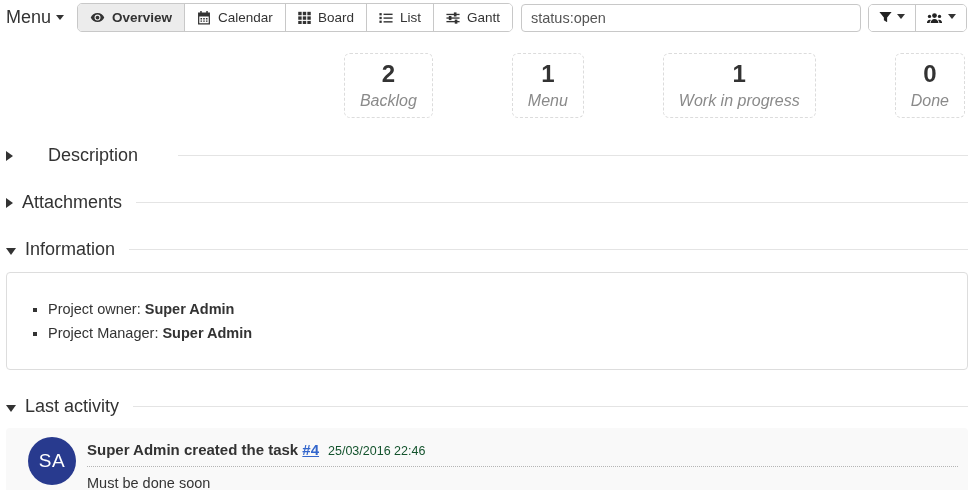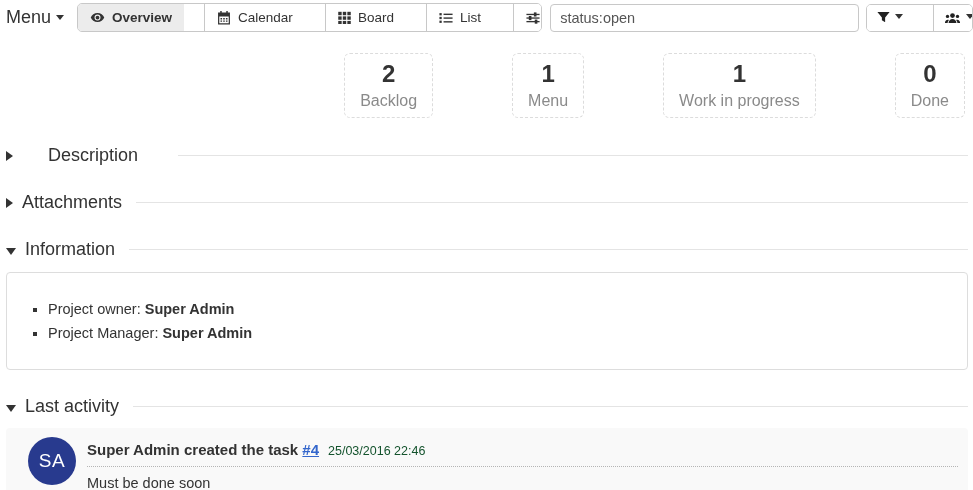--- a/index.html
+++ b/index.html
@@ -33,21 +33,20 @@
     margin-left: 5px;
     vertical-align: middle;
     position: relative; top: -1px;
   }
   .btn-group {
     display: inline-flex;
     border: 1px solid #c8c8c8;
     border-radius: 5px;
     overflow: hidden;
     background: #fff;
-    gap: 20px;
   }
   .view-btn {
     display: flex;
     align-items: center;
     gap: 7px;
     padding: 6px 12px;
     font-size: 13.5px;
     background: #fff;
     border: none;
     border-left: 1px solid #c8c8c8;
@@ -90,21 +89,21 @@
     margin: 18px 8px 0 0;
   }
   .stat-box {
     border: 1px dashed #dcdcdc;
     border-radius: 6px;
     padding: 5px 15px;
     text-align: center;
     cursor: pointer;
   }
   .stat-value { font-size: 24px; font-weight: bold; color: #333; line-height: 30px; }
-  .stat-label { font-size: 16px; color: #8a8a8a; line-height: 23px; white-space: nowrap; }
+  .stat-label { font-size: 16px; color: #8a8a8a; line-height: 23px; white-space: nowrap; font-style: italic; }
   
   .section-header {
     display: flex;
     align-items: center;
     margin: 26px 5px 0 6px;
     font-size: 18px;
     color: #333;
     cursor: pointer;
   }
   .section-header.first { margin-top: 27px; gap: 26px; }

